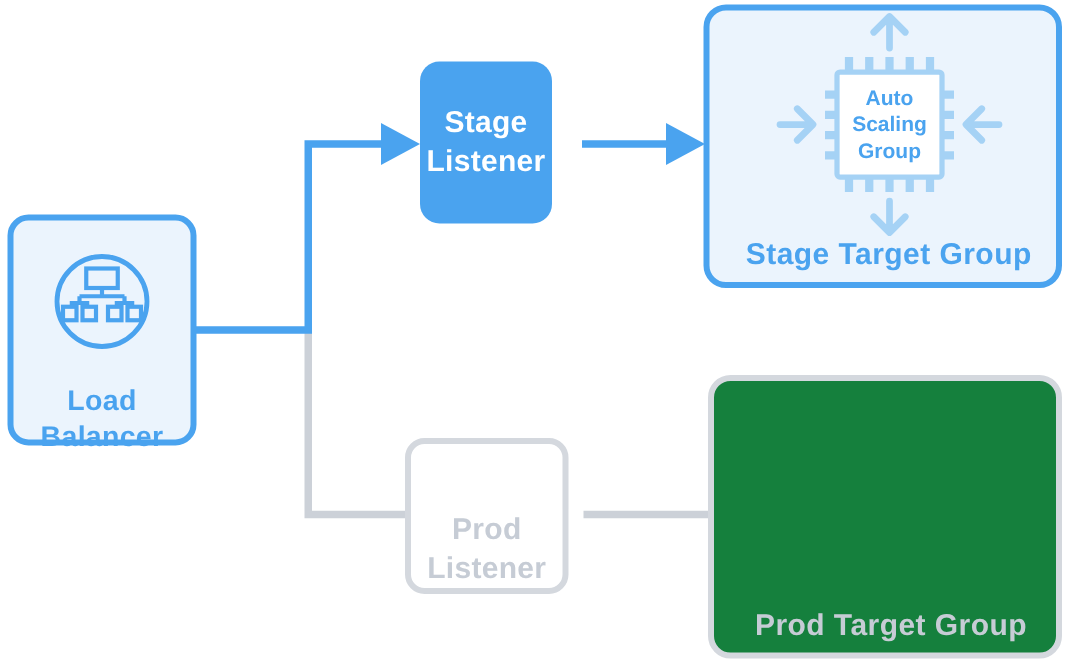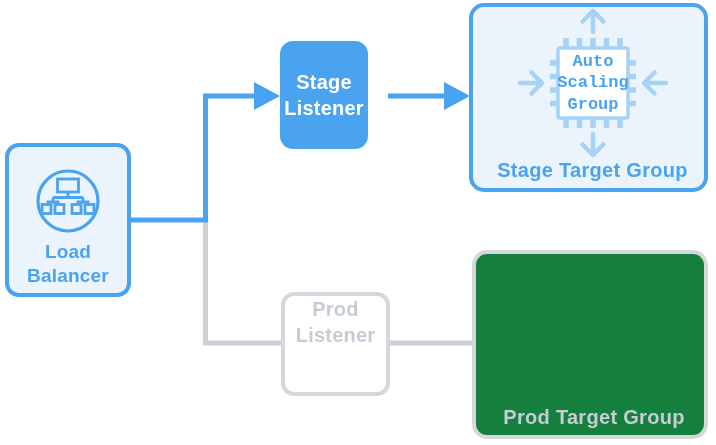--- a/index.html
+++ b/index.html
@@ -10,38 +10,38 @@
   #edges{position:absolute;left:0;top:0;width:716px;height:445px;}
 
   .node{position:absolute;display:flex;flex-direction:column;align-items:center;}
 
   .lb-box{
     left:5px;top:143px;width:126px;height:154px;
     background:#ebf4fd;border:4px solid #4aa3ef;border-radius:14px;
   }
   .lb-box .icon-wrap{margin-top:22px;width:64px;height:64px;}
   .lb-label{
-    margin-top:7px;color:#4aa3ef;font-size:19px;font-weight:bold;
+    margin-top:23px;color:#4aa3ef;font-size:19px;font-weight:bold;
     line-height:1.26;text-align:center;width:100%;letter-spacing:.2px;
   }
 
   .stage-listener{
     left:280px;top:41px;width:88px;height:108px;
     background:#4aa3ef;border-radius:13px;
     justify-content:center;
   }
   .stage-listener .node-label{
     color:#ffffff;font-size:20px;font-weight:bold;line-height:1.3;
     text-align:center;width:100%;letter-spacing:.2px;
   }
 
   .prod-listener{
-    left:281px;top:292px;width:109px;height:104px;
+    left:270px;top:292px;width:109px;height:104px;
     background:#ffffff;border:4px solid #d4d8de;border-radius:13px;
-    justify-content:flex-start;
+    justify-content:flex-end;
   }
   .prod-listener .node-label{
     color:#c6ccd5;font-size:20px;font-weight:bold;line-height:1.3;
     text-align:center;width:100%;letter-spacing:.2px;
   }
 
   .stage-tg{
     left:469px;top:3px;width:239px;height:189px;
     background:#ebf4fd;border:4px solid #4aa3ef;border-radius:15px;
   }
@@ -54,21 +54,21 @@
     font-size:20px;font-weight:bold;letter-spacing:.3px;line-height:1.3;margin-top:32px;
   }
   .stage-tg .tg-label{color:#4aa3ef;}
   .prod-tg .tg-label{color:#c6ccd5;}
 
   .asg-wrap{position:absolute;left:32px;top:-4px;width:176px;height:160px;}
   .asg-wrap svg{position:absolute;left:0;top:0;}
   .asg-text{
     position:absolute;left:53px;top:45px;width:70px;height:70px;
     display:flex;align-items:center;justify-content:center;text-align:center;
-    color:#4aa3ef;font-size:17px;font-weight:bold;line-height:1.25;font-family:Liberation Mono, monospace;
+    color:#4aa3ef;font-size:14px;font-weight:bold;line-height:1.25;
   }
 </style>
 </head>
 <body>
 
 <div id="canvas">
 
   <svg id="edges" viewBox="0 0 716 445">
 
     <path d="M205.5,220 L205.5,343 L283,343" fill="none" stroke="#ccd1d8" stroke-width="5"></path>

